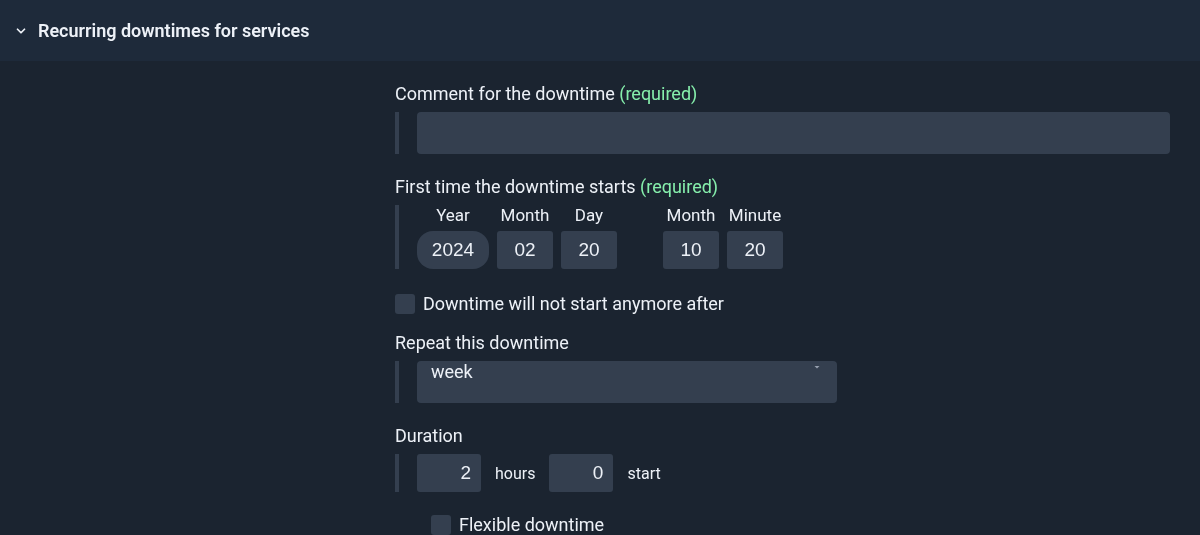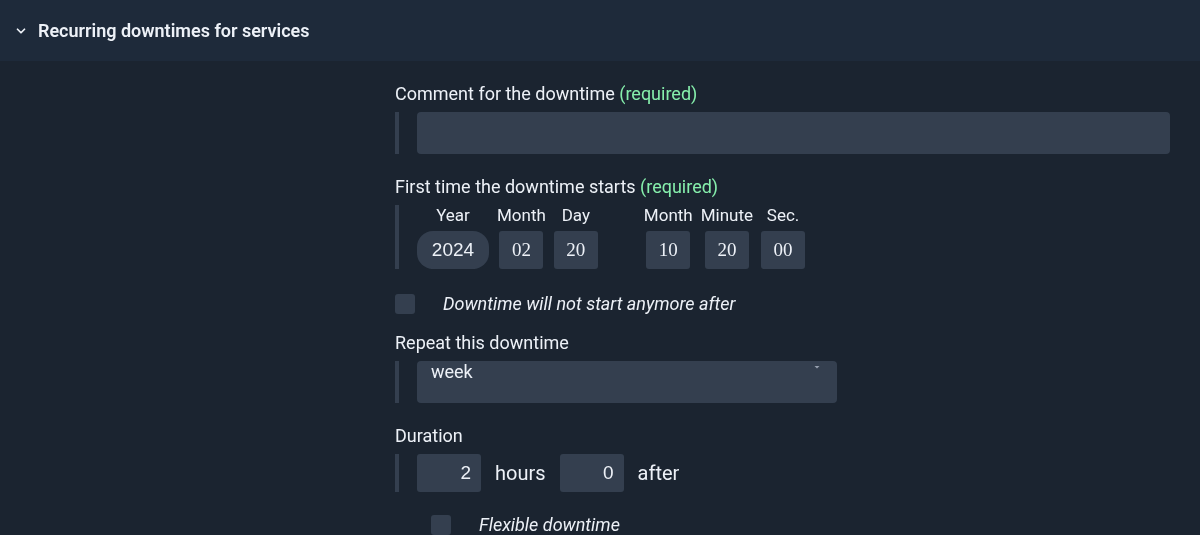--- a/index.html
+++ b/index.html
@@ -79,28 +79,27 @@
     .dt-input {
       background: #343f4f;
       border: none;
       border-radius: 3px;
       height: 38px;
       text-align: center;
       color: #edf1f7;
       font-size: 19px;
     }
     .w-year { width: 72px; border-radius: 16px; }
-    .w-small { width: 44px; font-family: Liberation Serif, serif; }
+    .w-small { width: 56px; }
     .checkbox-row {
       display: flex;
       align-items: center;
-      gap: 28px;
+      gap: 8px;
       margin-bottom: 18px;
       margin-top: 24px;
-      font-style: italic;
     }
     .checkbox {
       width: 20px;
       height: 20px;
       background: #343f4f;
       border-radius: 3px;
       flex-shrink: 0;
     }
     .select {
       background: #343f4f;
@@ -129,21 +128,21 @@
       border-radius: 3px;
       width: 64px;
       height: 38px;
       text-align: right;
       padding-right: 10px;
       color: #edf1f7;
       font-size: 19px;
     }
     .unit-label {
       padding: 0 14px;
-      font-size: 20px;
+      font-size: 16px;
     }
   </style>
 </head>
 <body>
 
 <div class="header-bar">
   <span class="chevron">
     <svg width="14" height="14" viewBox="0 0 24 24" fill="none">
         <path d="M6 9l6 6 6-6" stroke="#edf1f7" stroke-width="3" stroke-linecap="round" stroke-linejoin="round"></path>
       </svg>
@@ -186,24 +185,20 @@
         </div>
         <div class="dt-gap"></div>
         <div class="dt-col">
           <div class="col-head">Month</div>
           <input class="dt-input w-small" value="10" style="">
         </div>
         <div class="dt-col">
           <div class="col-head">Minute</div>
           <input class="dt-input w-small" value="20" style="">
         </div>
-        <div class="dt-col">
-          <div class="col-head">Sec.</div>
-          <input class="dt-input w-small" value="00" style="">
-        </div>
       </div>
     </div>
   </div>
 
   <div class="checkbox-row">
     <div class="checkbox"></div>
     <span>Downtime will not start anymore after</span>
   </div>
 
   <div class="field-block" style="margin-top:0;">
@@ -222,21 +217,21 @@
   </div>
 
   <div class="field-block">
     <div class="field-label">Duration</div>
     <div class="input-row">
       <div class="vbar"></div>
       <div class="dur-row">
         <input class="dur-input" value="2" style="">
         <span class="unit-label">hours</span>
         <input class="dur-input" value="0" style="">
-        <span class="unit-label">after</span>
+        <span class="unit-label">start</span>
       </div>
     </div>
   </div>
 
   <div class="checkbox-row" style="margin-top:18px;padding-left:36px;">
     <div class="checkbox"></div>
     <span>Flexible downtime</span>
   </div>
 
 </div>

